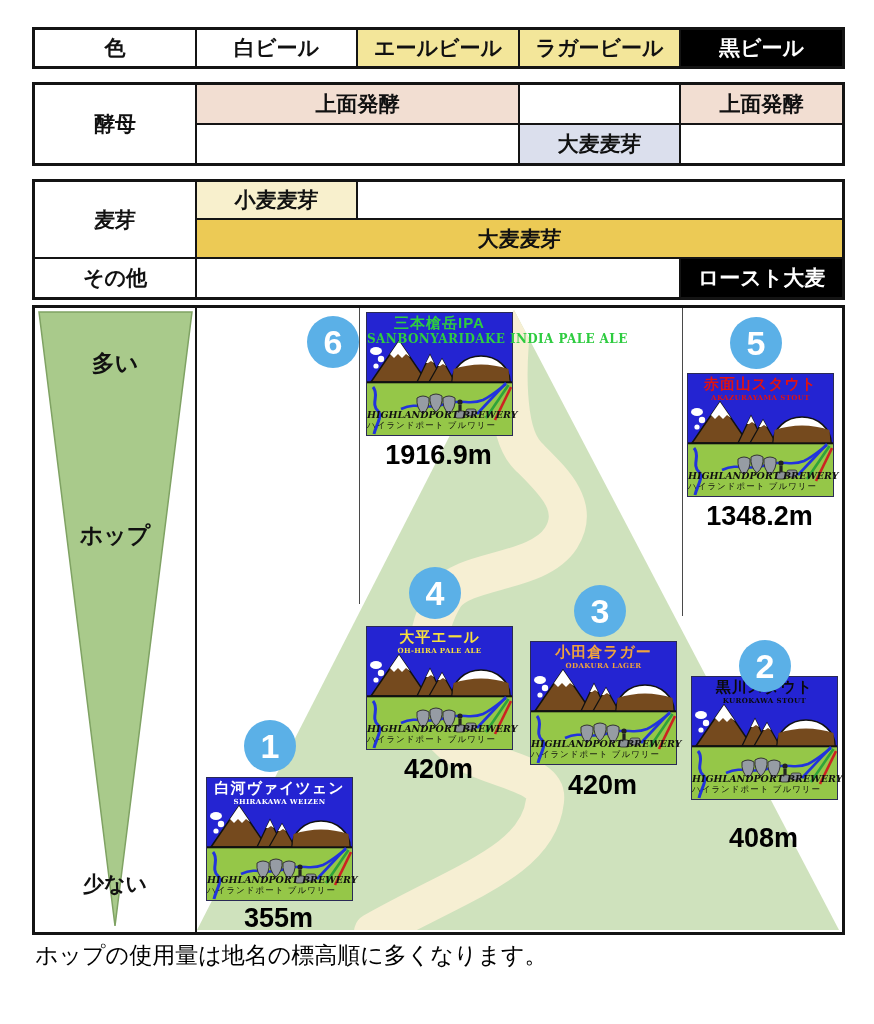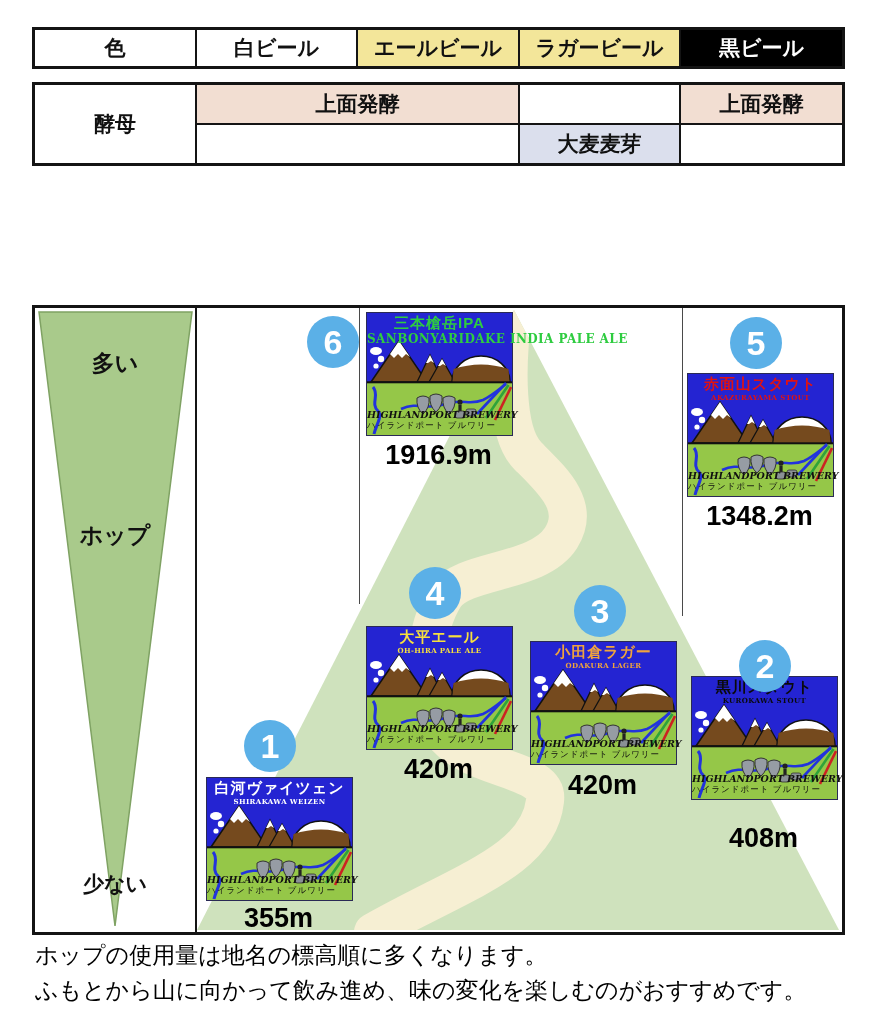--- a/index.html
+++ b/index.html
@@ -111,20 +111,29 @@
   <div class="tbl" style="left:32px;top:82px;width:813px;height:84px;">
     <div class="cell" style="left:0;top:0;width:162px;height:80px;">酵母</div>
     <div class="cell bg-pink" style="left:162px;top:0;width:323px;height:40px;">上面発酵</div>
     <div class="cell" style="left:485px;top:0;width:161px;height:40px;"></div>
     <div class="cell bg-pink" style="left:646px;top:0;width:163px;height:40px;">上面発酵</div>
     <div class="cell" style="left:162px;top:40px;width:323px;height:40px;"></div>
     <div class="cell bg-lav" style="left:485px;top:40px;width:161px;height:40px;">大麦麦芽</div>
     <div class="cell" style="left:646px;top:40px;width:163px;height:40px;"></div>
   </div>
 
+  <div class="tbl" style="left:32px;top:179px;width:813px;height:121px;">
+    <div class="cell" style="left:0;top:0;width:162px;height:77px;">麦芽</div>
+    <div class="cell bg-wheat" style="left:162px;top:0;width:161px;height:38px;">小麦麦芽</div>
+    <div class="cell" style="left:323px;top:0;width:486px;height:38px;"></div>
+    <div class="cell bg-gold" style="left:162px;top:38px;width:647px;height:39px;">大麦麦芽</div>
+    <div class="cell" style="left:0;top:77px;width:162px;height:40px;">その他</div>
+    <div class="cell" style="left:162px;top:77px;width:484px;height:40px;"></div>
+    <div class="cell bg-black" style="left:646px;top:77px;width:163px;height:40px;">ロースト大麦</div>
+  </div>
 
   <div class="chart">
     <div class="chart-inner">
 
       <svg class="mountain-svg" width="807" height="624" viewBox="0 0 807 624">
         <defs>
           <clipPath id="mtn-clip">
             <polygon points="479,2 804,622 162,622"></polygon>
           </clipPath>
         </defs>
@@ -229,15 +238,14 @@
           <div class="card-brew-en">HIGHLANDPORT BREWERY</div>
           <div class="card-brew-jp">ハイランドポート ブルワリー</div>
         </div>
         <div class="beer-elev" style="left:171px;top:595px;">355m</div>
       </div>
 
     </div>
   </div>
 
   <div class="footer-line" style="top:940px;">ホップの使用量は地名の標高順に多くなります。</div>
-  <div class="footer-line" style="top:975px;">ふもとから山に向かって飲み進め、味の変化を楽しむのがおすすめです。</div>
 
 </div>
 
 </body></html>

